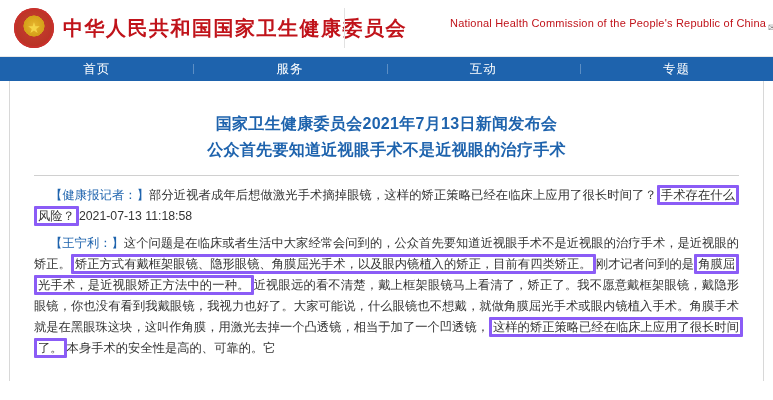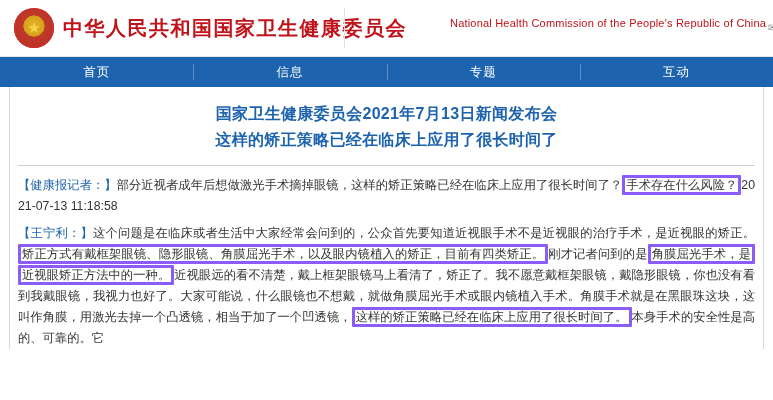--- a/index.html
+++ b/index.html
@@ -122,21 +122,21 @@
   .lang-en {
     background: #bef264;
     color: #5b6b7c;
     font-size: 12px;
     padding: 2px 5px;
     border-radius: 0 2px 2px 0;
   }
 
   
   .nav {
-    height: 30px;
+    height: 24px;
     background: #1e63ad;
     display: flex;
     align-items: stretch;
   }
   .nav-item {
     flex: 1 1 0;
     display: flex;
     align-items: center;
     justify-content: center;
     color: #ffffff;
@@ -151,21 +151,21 @@
     left: 0;
     top: 7px;
     bottom: 7px;
     width: 1px;
     background: rgba(255,255,255,0.28);
   }
 
   
   .content {
     position: relative;
-    padding: 0;
+    padding: 16px;
   }
   .left-rule {
     position: absolute;
     left: 9px;
     top: 0;
     bottom: 0;
     width: 1px;
     background: #d8d8d8;
   }
   .right-rule {
@@ -195,20 +195,21 @@
   .para {
     color: #333333;
     font-size: 12.3px;
     line-height: 21px;
     text-align: justify;
     margin: 0 0 6px 0;
     word-break: break-all;
   }
   .speaker {
     color: #1e63ad;
+    margin-left: 16px;
   }
   .hl {
     border: 3px solid #8b5cf6;
     padding: 0 1px;
     border-radius: 1px;
     display: inline;
     box-decoration-break: clone;
     -webkit-box-decoration-break: clone;
   }
   .ts {
@@ -246,33 +247,33 @@
       </div>
       <div class="lang-box">
         <span class="lang-cn">中</span>
         <span class="lang-en">EN</span>
       </div>
     </div>
   </div>
 
   <div class="nav">
     <div class="nav-item">首页</div>
-    <div class="nav-item">信息</div>
+    <div class="nav-item">服务</div>
+    <div class="nav-item">互动</div>
     <div class="nav-item">专题</div>
-    <div class="nav-item">互动</div>
   </div>
 
   <div class="content">
     <div class="left-rule"></div>
     <div class="right-rule"></div>
 
     <div class="article">
       <div class="headline">
         <div>国家卫生健康委员会2021年7月13日新闻发布会</div>
-        <div>这样的矫正策略已经在临床上应用了很长时间了</div>
+        <div>公众首先要知道近视眼手术不是近视眼的治疗手术</div>
       </div>
 
       <div class="hr-line"></div>
 
       <p class="para"><span class="speaker">【健康报记者：】</span><span>部分近视者成年后想做激光手术摘掉眼镜，这样的矫正策略已经在临床上应用了很长时间了？</span><span class="hl">手术存在什么风险？</span><span class="ts">2021-07-13 11:18:58</span></p>
 
       <p class="para"><span class="speaker">【王宁利：】</span><span>这个问题是在临床或者生活中大家经常会问到的，公众首先要知道近视眼手术不是近视眼的治疗手术，是近视眼的矫正。</span><span class="hl">矫正方式有戴框架眼镜、隐形眼镜、角膜屈光手术，以及眼内镜植入的矫正，目前有四类矫正。</span><span>刚才记者问到的是</span><span class="hl">角膜屈光手术，是近视眼矫正方法中的一种。</span><span>近视眼远的看不清楚，戴上框架眼镜马上看清了，</span><span>矫正了。我不愿意戴框架眼镜，戴隐形眼镜，你也没有看到我戴眼镜，我视力也好了。大家可能说，什么眼镜也不想戴，就做角膜屈光手术或眼内镜植入手术。角膜手术就是在黑眼珠这块，这叫作角膜，用激光去掉一个凸透镜，相当于加了一个凹透镜，</span><span class="hl">这样的矫正策略已经在临床上应用了很长时间了。</span><span>本身手术的安全性是高的、可靠的。它</span></p>
     </div>
   </div>
 

